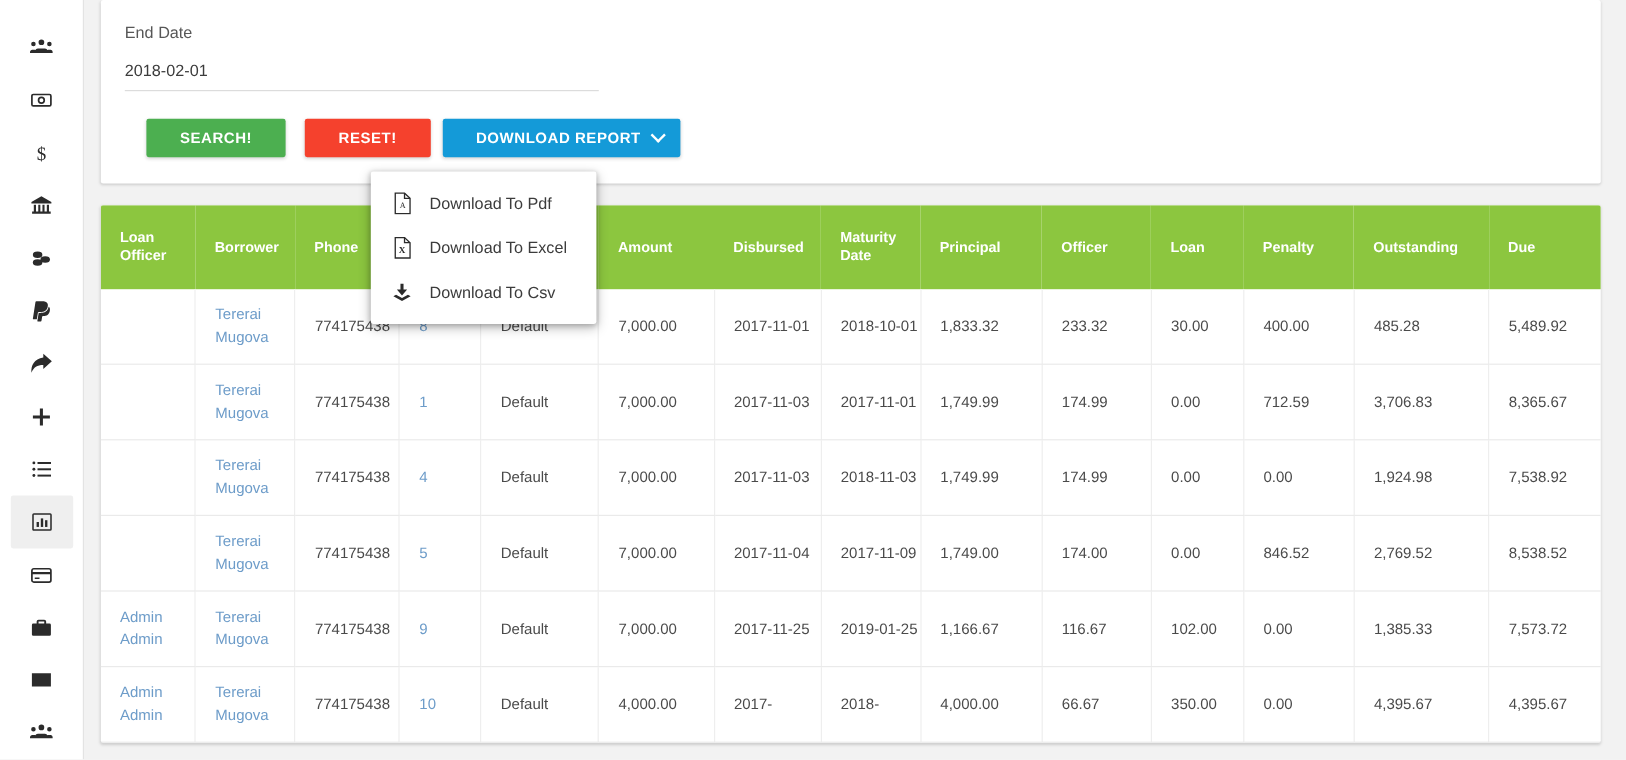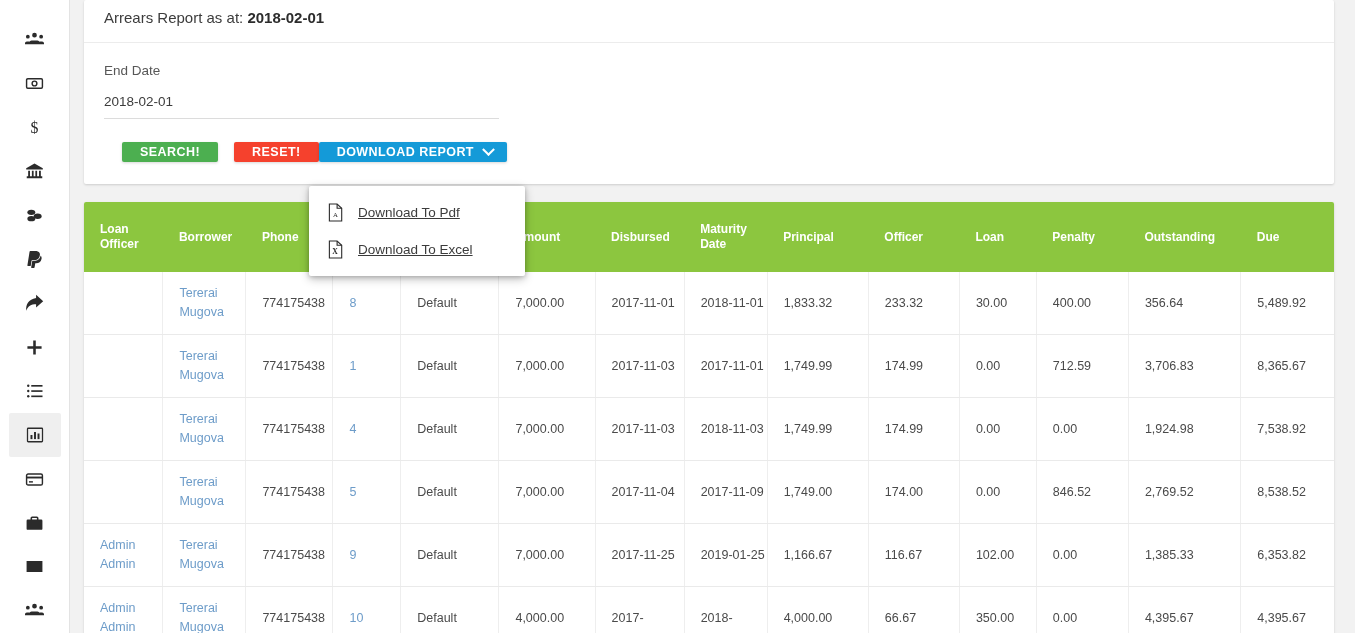--- a/index.html
+++ b/index.html
@@ -86,52 +86,51 @@
     align-items: flex-start;
     padding-left: 18px;
     position: relative;
   }
   .btn {
     border: none;
     color: #fff;
     font-size: 12.5px;
     font-weight: bold;
     letter-spacing: .45px;
-    height: 20px;
-    padding: 0 18px;
+    height: 32px;
+    padding: 0 28px;
     border-radius: 2px;
     cursor: pointer;
     font-family: "Liberation Sans", sans-serif;
     box-shadow: 0 1px 3px rgba(0,0,0,0.16);
     display: inline-flex; align-items: center; justify-content: center;
   }
   .btn-search  { background: #4caf50; }
   .btn-reset   { background: #f5412d; margin-left: 16px; }
-  .btn-download{ background: #149ad8; padding-right: 14px; }
+  .btn-download{ background: #149ad8; margin-left: 10px; padding-right: 14px; }
   .caret {
     margin-left: 10px;
     width: 9px; height: 9px;
     border-right: 2px solid #fff;
     border-bottom: 2px solid #fff;
     transform: rotate(45deg) translate(-2px,-2px);
     display: inline-block;
   }
 
   
   .dropdown {
     position: absolute;
     left: 205px;
     top: 44px;
-    width: 216px;
+    width: 188px;
     background: #fff;
     border-radius: 2px;
     box-shadow: 0 3px 10px rgba(0,0,0,0.26), 0 1px 4px rgba(0,0,0,0.18);
     padding: 8px 0 8px 0;
     z-index: 40;
-    text-decoration: underline;
   }
   .dd-item {
     display: flex;
     align-items: center;
     height: 37px;
     padding: 0 14px 0 15px;
     font-size: 13.5px;
     color: #3c3c3c;
     cursor: pointer;
   }
@@ -298,24 +297,20 @@
         <svg width="19" height="19" viewBox="0 0 640 512" fill="#2b2b2b">
             <path d="M96 224a64 64 0 1 0 0-128 64 64 0 1 0 0 128zm448 0a64 64 0 1 0 0-128 64 64 0 1 0 0 128zM0 384c0-35.3 28.7-64 64-64h64c35.3 0 64 28.7 64 64v32H0v-32zm448 0c0-35.3 28.7-64 64-64h64c35.3 0 64 28.7 64 64v32H448v-32zM320 192a80 80 0 1 0 0-160 80 80 0 1 0 0 160zm-96 96h192c44.2 0 80 35.8 80 80v48H144v-48c0-44.2 35.8-80 80-80z"></path>
           </svg>
       </span>
     </div>
   </nav>
 
   <div class="main">
 
     <section class="card">
-      <div class="card-title">
-        <span>Arrears Report as at:</span>
-        <b>2018-02-01</b>
-      </div>
       <div class="card-body">
         <div class="field-label">End Date</div>
         <input class="date-input" type="text" value="2018-02-01" style="">
 
         <div class="btn-row">
           <button class="btn btn-search">SEARCH!</button>
           <button class="btn btn-reset">RESET!</button>
           <button class="btn btn-download">
             <span>DOWNLOAD REPORT</span>
             <span class="caret"></span>
@@ -334,20 +329,29 @@
             </div>
             <div class="dd-item">
               <span class="dd-icon">
                 <svg width="17" height="19" viewBox="0 0 20 22" fill="none" stroke="#2b2b2b" stroke-width="1.3">
                   <path d="M2.8 1h9.1L17.3 6v15H2.8z"></path>
                     <path d="M11.9 1v5h5.4"></path>
                   <text x="9.5" y="16" font-size="9" font-weight="bold" font-family="Liberation Serif, serif" fill="#2b2b2b" stroke="none" text-anchor="middle">X</text>
                 </svg>
               </span>
               <span>Download To Excel</span>
+            </div>
+            <div class="dd-item">
+              <span class="dd-icon">
+                <svg width="18" height="18" viewBox="0 0 24 24" fill="#2b2b2b">
+                  <path d="M10.3 2h3.4v6.4h4L12 15 6.3 8.4h4z"></path>
+                  <path d="M2.4 15.8 12 21.2l9.6-5.4-3-1.5L12 17.9l-6.6-3.6z"></path>
+                </svg>
+              </span>
+              <span>Download To Csv</span>
             </div>
           </div>
         </div>
       </div>
     </section>
 
     <section class="table-wrap">
       <table>
         <colgroup>
           <col class="c0">
@@ -385,26 +389,26 @@
         </thead>
         <tbody id="tbody">
             <tr>
               <td></td>
               <td><span class="lnk">Tererai Mugova</span></td>
               <td>774175438</td>
               <td><span class="lnk">8</span></td>
               <td>Default</td>
               <td>7,000.00</td>
               <td>2017-11-01</td>
-              <td>2018-11-01</td>
+              <td>2018-10-01</td>
               <td>1,833.32</td>
               <td>233.32</td>
               <td>30.00</td>
               <td>400.00</td>
-              <td>356.64</td>
+              <td>485.28</td>
               <td>5,489.92</td>
             </tr>
             <tr>
               <td></td>
               <td><span class="lnk">Tererai Mugova</span></td>
               <td>774175438</td>
               <td><span class="lnk">1</span></td>
               <td>Default</td>
               <td>7,000.00</td>
               <td>2017-11-03</td>
@@ -455,21 +459,21 @@
               <td><span class="lnk">9</span></td>
               <td>Default</td>
               <td>7,000.00</td>
               <td>2017-11-25</td>
               <td>2019-01-25</td>
               <td>1,166.67</td>
               <td>116.67</td>
               <td>102.00</td>
               <td>0.00</td>
               <td>1,385.33</td>
-              <td>6,353.82</td>
+              <td>7,573.72</td>
             </tr>
             <tr>
               <td><span class="lnk">Admin Admin</span></td>
               <td><span class="lnk">Tererai Mugova</span></td>
               <td>774175438</td>
               <td><span class="lnk">10</span></td>
               <td>Default</td>
               <td>4,000.00</td>
               <td>2017-</td>
               <td>2018-</td>

